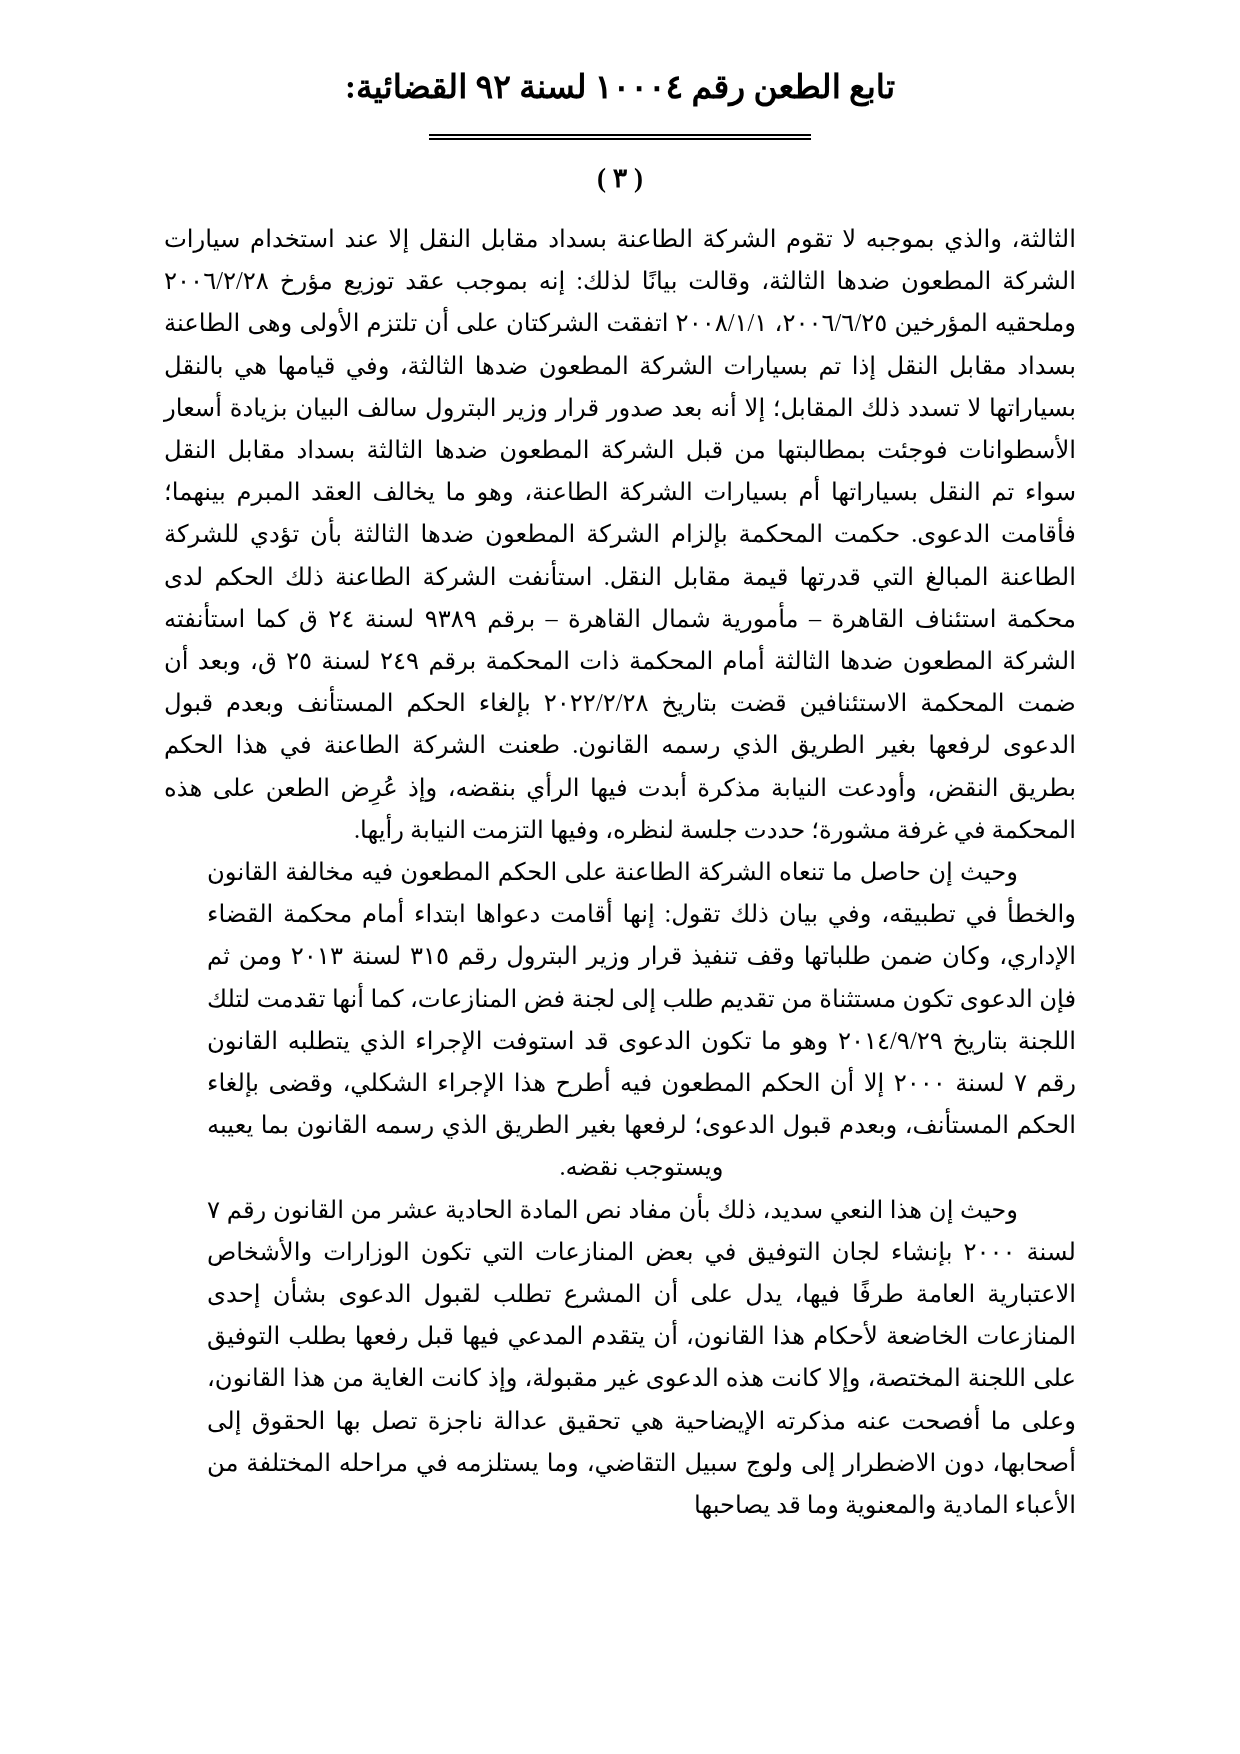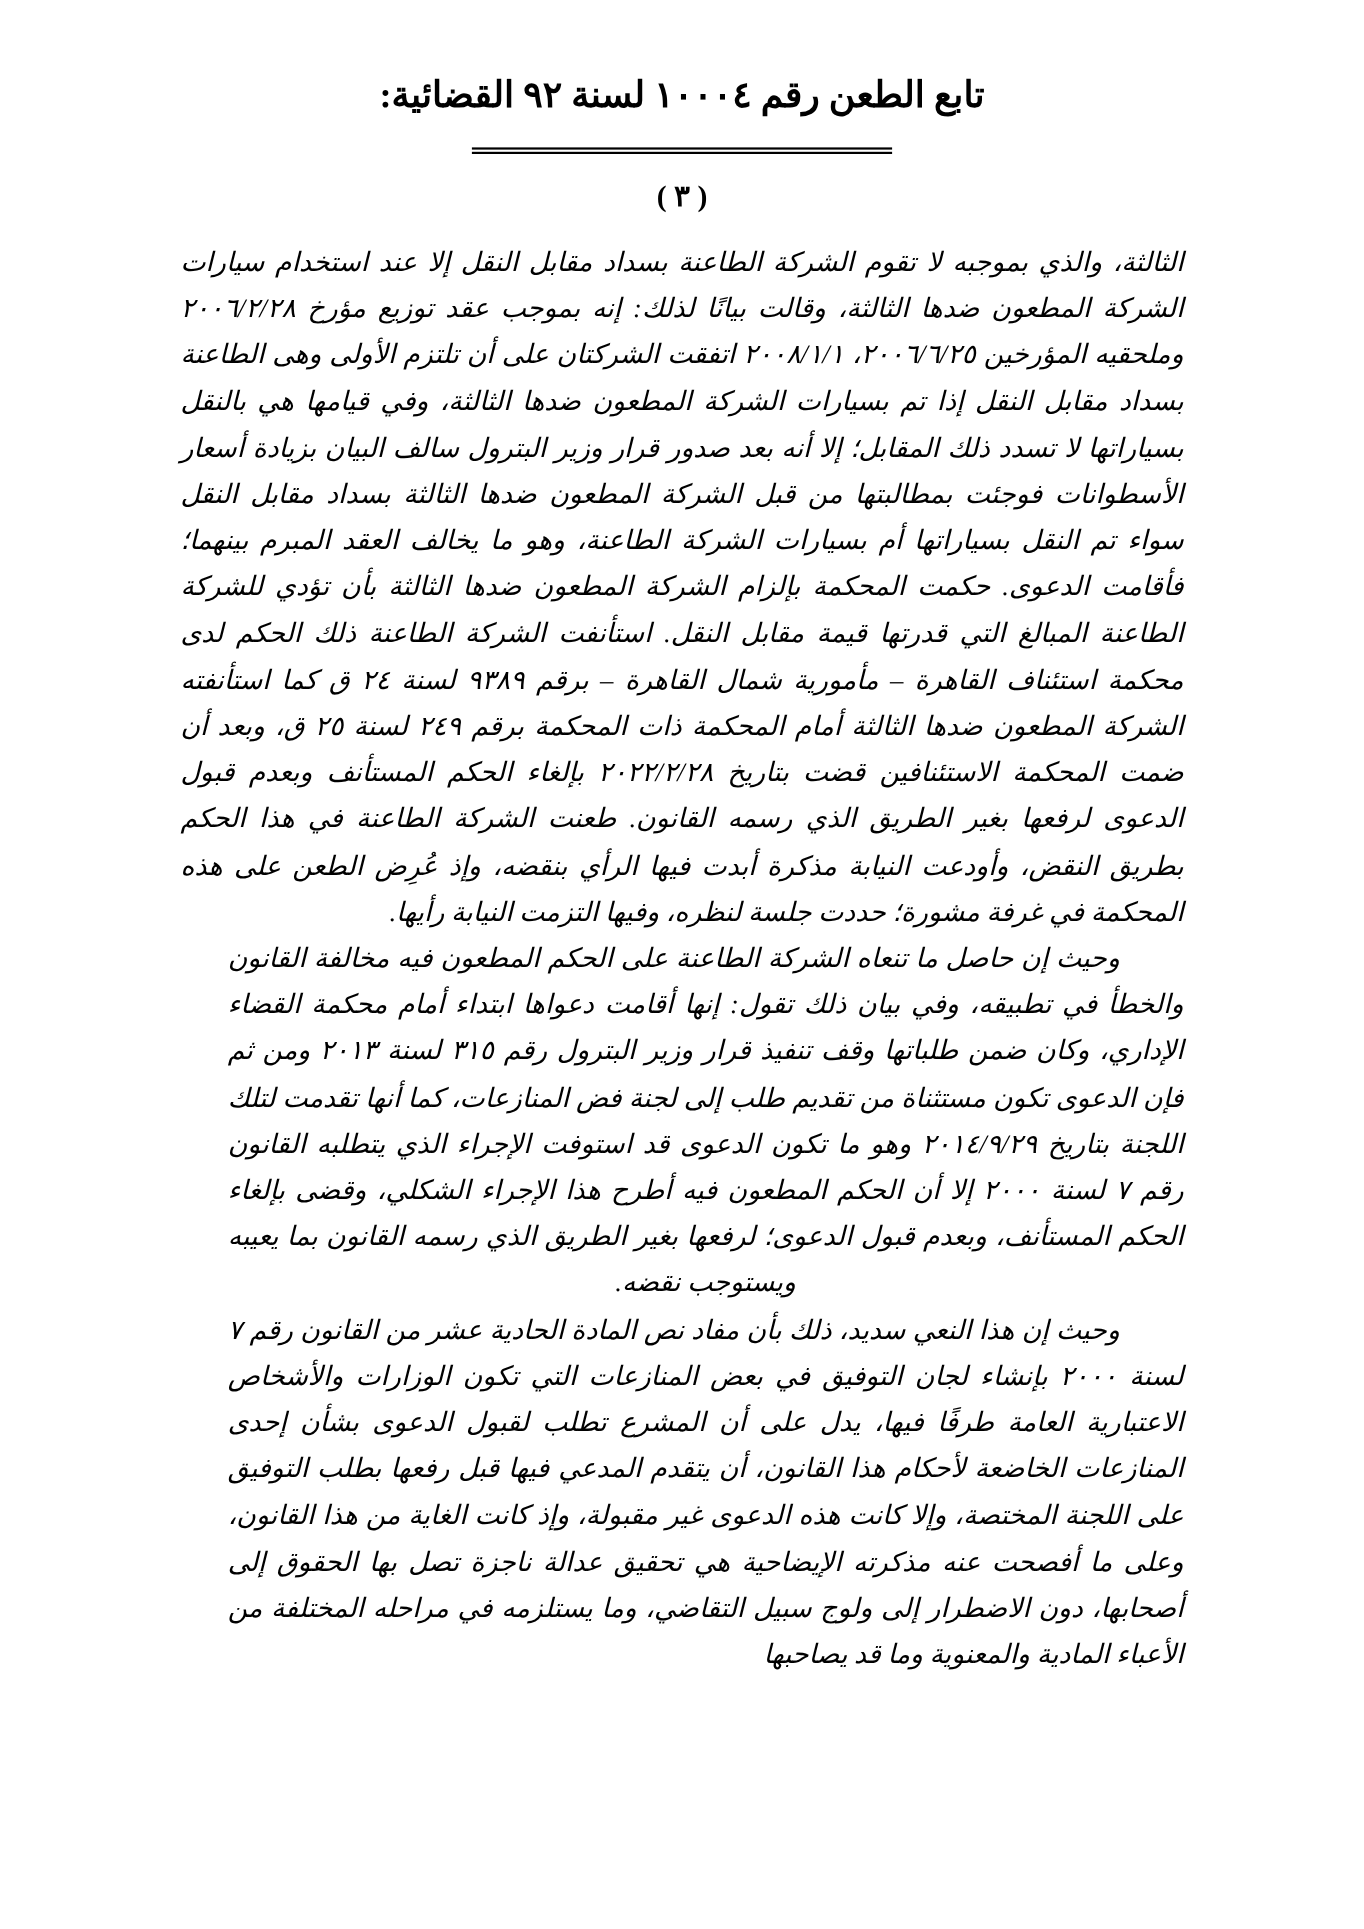--- a/index.html
+++ b/index.html
@@ -63,21 +63,20 @@
   
   .body-text {
     direction: rtl;
     text-align: justify;
     text-justify: inter-word;
     font-size: 24.3px;
     line-height: 42.2px;
     margin: 0 auto;
     width: 912px;
     padding-top: 24px;
-    font-style: italic;
   }
   .body-text p {
     margin: 0 0 0 0;
     text-align: justify;
     text-align-last: right;
   }
   .body-text p.indent {
     text-indent: 58px;
     margin-left: 43px;
   }

